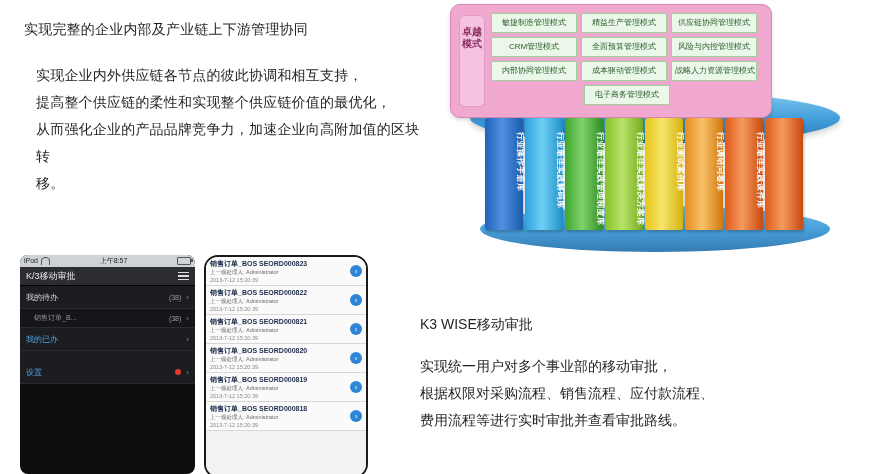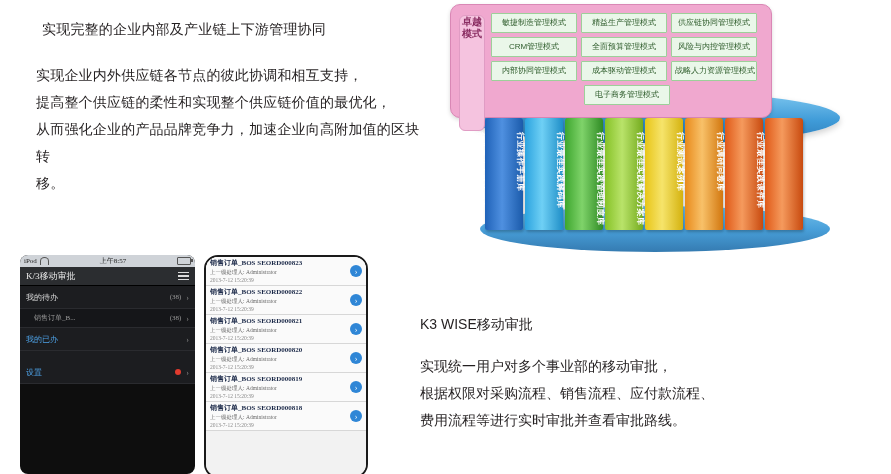--- a/index.html
+++ b/index.html
@@ -24,21 +24,21 @@
   
   .text-top {
     position: absolute;
     left: 24px;
     top: 18px;
     width: 410px;
   }
   .text-top .lead {
     font-size: 14px;
     line-height: 22px;
-    margin: 0 0 22px 18px;
+    margin: 0 0 22px 0;
     letter-spacing: 0.2px;
   }
   .text-top .para {
     font-size: 14px;
     line-height: 27px;
     margin: 12px;
     letter-spacing: 0.2px;
   }
 
   
@@ -98,29 +98,29 @@
     background: #f0a8cf;
     border: 1px solid #d987b5;
     border-radius: 10px;
     box-shadow: 0 2px 4px rgba(0,0,0,0.15);
   }
   .panel-label {
     position: absolute;
     left: 8px;
     top: 10px;
     width: 26px;
-    height: 116px;
+    height: 92px;
     background: #f5c3df;
     border: 1px solid #e09cc4;
     border-radius: 6px;
     color: #8a2d62;
     font-size: 10px;
     line-height: 12px;
     text-align: center;
-    padding-top: 0;
+    padding-top: 10px;
     box-sizing: border-box;
     font-weight: bold;
   }
   .chips {
     position: absolute;
     left: 40px;
     top: 8px;
     width: 272px;
     display: flex;
     flex-wrap: wrap;
@@ -195,21 +195,20 @@
   .b6 { background: linear-gradient(90deg,#e88a1b,#f8c169 45%,#d2770f); }
   .b7 { background: linear-gradient(90deg,#e05a18,#f59a5d 45%,#c84a0f); }
 
   
   .phones {
     position: absolute;
     left: 20px;
     top: 255px;
     width: 401px;
     height: 219px;
-    font-family: Liberation Serif, serif;
   }
   .phone {
     position: absolute;
     background: #000000;
     border-radius: 10px;
   }
   .phone-left {
     left: 0px;
     top: 0px;
     width: 175px;

